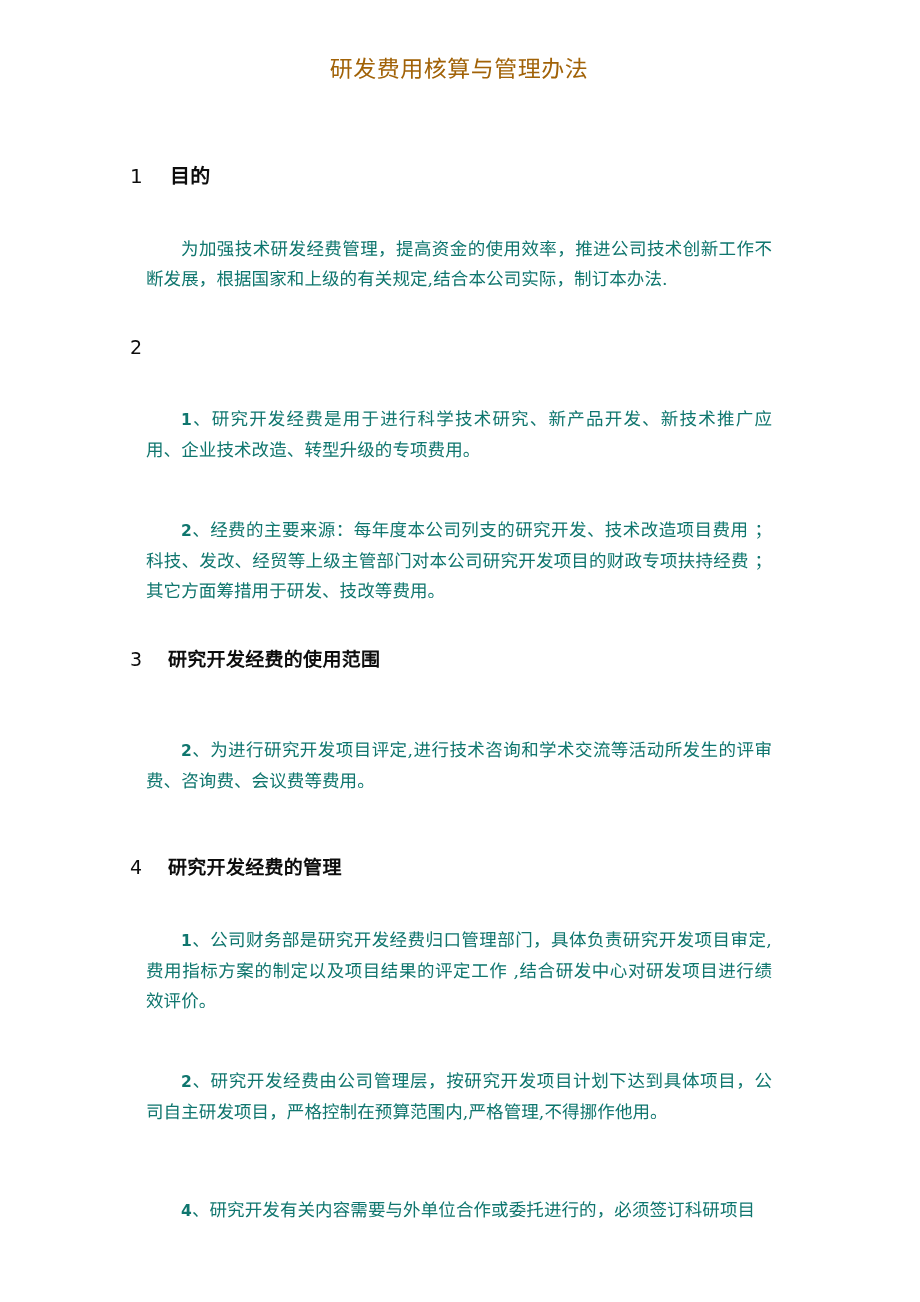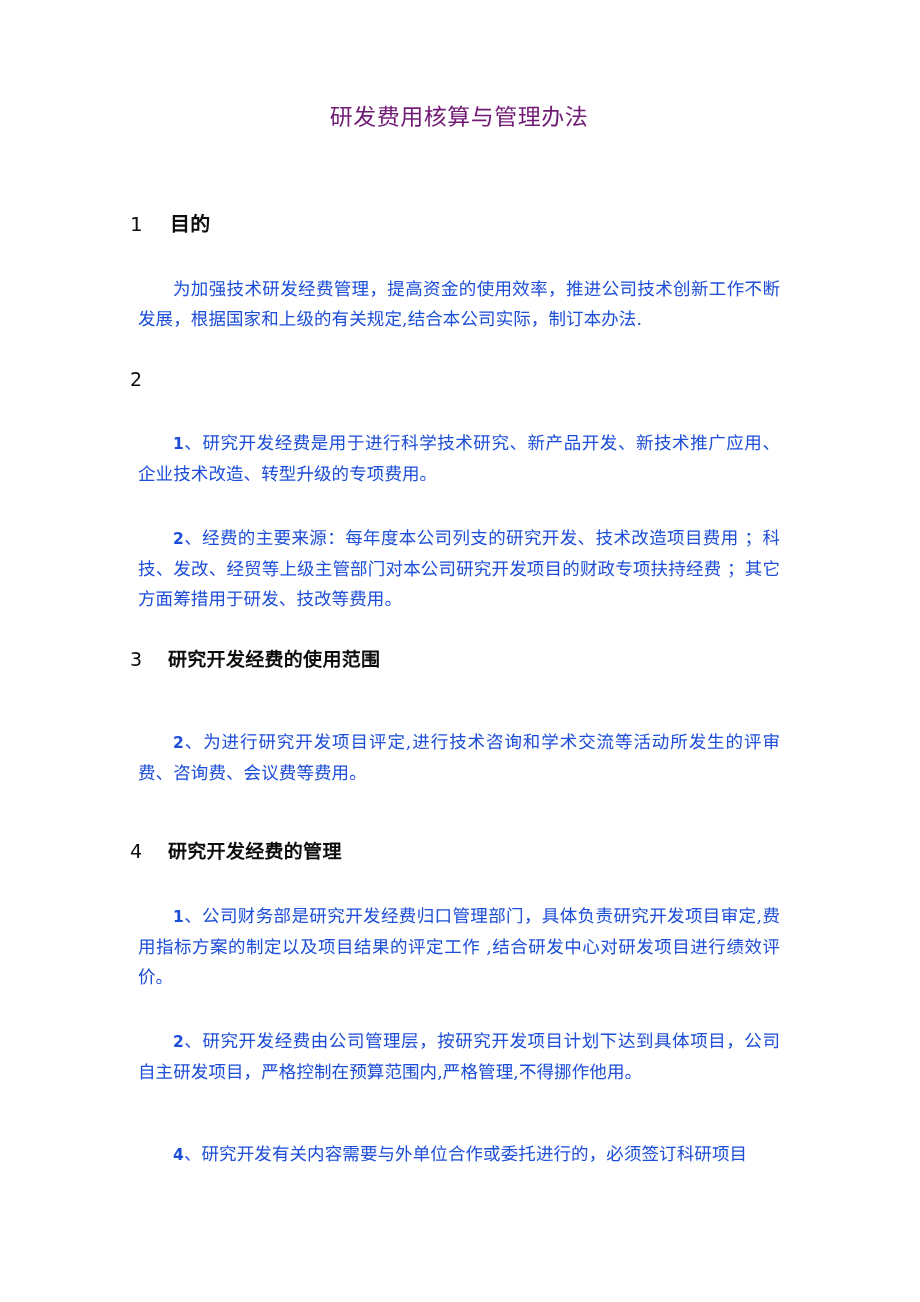--- a/index.html
+++ b/index.html
@@ -34,23 +34,23 @@
   }
 
   
   .doc-title {
     text-align: center;
     font-family: "DejaVu Serif", "Liberation Serif", serif;
     font-size: 23px;
     font-weight: 400;
     line-height: 34px;
     letter-spacing: 0.5px;
-    color: #701a75;
+    color: #a16207;
     margin: 0;
-    padding-top: 100px;
+    padding-top: 52px;
   }
 
   
   .section-heading {
     display: flex;
     align-items: baseline;
     font-family: "DejaVu Sans", "Liberation Sans", sans-serif;
     font-weight: bold;
     color: #0d0d0d;
     margin: 0;
@@ -82,22 +82,22 @@
   .section-heading.first .h-num { min-width: 40px; }
 
   
   .para {
     font-family: "DejaVu Serif", "Liberation Serif", serif;
     font-size: 17.5px;
     line-height: 30px;
     text-align: justify;
     text-justify: inter-ideograph;
     text-indent: 2em;
-    margin: 8px;
-    color: #1d4ed8;
+    margin: 16px;
+    color: #0f766e;
     letter-spacing: 0.1px;
     word-break: break-all;
   }
 
   .para .num {
     font-family: "DejaVu Sans", "Liberation Sans", sans-serif;
     font-size: 15.5px;
     font-weight: 600;
   }
 

